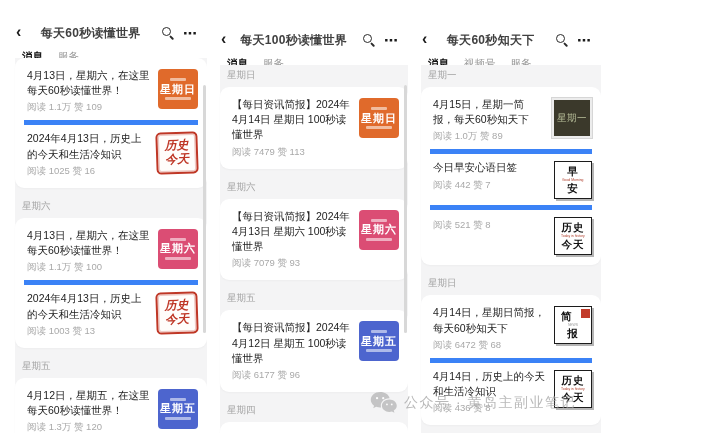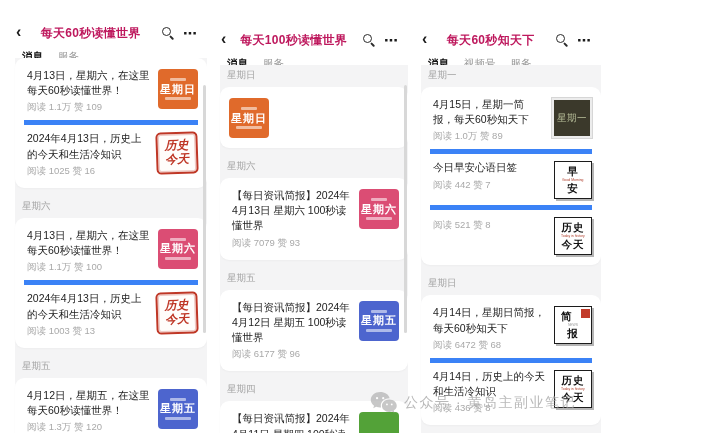--- a/index.html
+++ b/index.html
@@ -2,21 +2,21 @@
 <html><head>
 <meta charset="utf-8">
 <style>
   html,body{margin:0;padding:0;}
   body{width:702px;height:433px;background:#ffffff;font-family:"Liberation Sans","DejaVu Sans",sans-serif;position:relative;overflow:hidden;}
   .stage{position:absolute;inset:0;background:#fff;overflow:hidden;}
 
   .panel{position:absolute;top:0;bottom:0;background:#fff;overflow:hidden;}
   .p-header{display:flex;align-items:center;padding:0 9px;height:18px;}
   .back-glyph{font-size:16px;font-weight:bold;color:#1a1a1a;line-height:1;margin-top:-2px;cursor:pointer;}
-  .p-title{flex:1;text-align:center;font-size:12px;font-weight:bold;color:#be185d;letter-spacing:.3px;white-space:nowrap;}
+  .p-title{flex:1;text-align:center;font-size:12px;font-weight:bold;color:#404040;letter-spacing:.3px;white-space:nowrap;}
   .search-ico{position:relative;width:12px;height:12px;margin:0 9px 0 2px;cursor:pointer;flex:none;}
   .search-ico::before{content:"";position:absolute;left:0;top:0;width:7px;height:7px;border:1.4px solid #2b2b2b;border-radius:50%;}
   .search-ico::after{content:"";position:absolute;left:8px;top:8px;width:4.5px;height:1.6px;background:#2b2b2b;transform:rotate(45deg);transform-origin:left center;border-radius:1px;}
   .more-glyph{font-size:14px;font-weight:bold;color:#1a1a1a;line-height:1;cursor:pointer;letter-spacing:1px;}
 
   .tabs{display:flex;gap:15px;padding:8px 0 0 15px;height:20px;align-items:flex-start;}
   .tab{font-size:10.5px;color:#9a9a9a;padding-bottom:3px;cursor:pointer;white-space:nowrap;}
   .tab.active{color:#111;font-weight:bold;border-bottom:2px solid #111;}
 
   .cards{position:absolute;left:0;right:0;bottom:0;background:#f4f4f5;margin-left:8px;}
@@ -140,20 +140,24 @@
       <span class="more-glyph">⋯</span>
     </div>
     <div class="tabs">
           <span class="tab active">消息</span>
           <span class="tab ">服务</span>
         </div>
     <div class="cards" style="top:65px">
           <div class="sec-label">星期日</div>
           <div class="card">
             <div class="article">
+        <div class="a-text">
+          <div class="a-title">【每日资讯简报】2024年4月14日 星期日 100秒读懂世界</div>
+          <div class="a-meta">阅读 7479 赞 113</div>
+        </div>
         <span class="a-icon icon-badge" style="background:#E06A2B">
       <span class="b-bar t"></span>
       <span class="b-main">星期日</span>
       <span class="b-bar b"></span>
               </span>
       </div>
           </div>
           <div class="sec-label">星期六</div>
           <div class="card">
             <div class="article">

